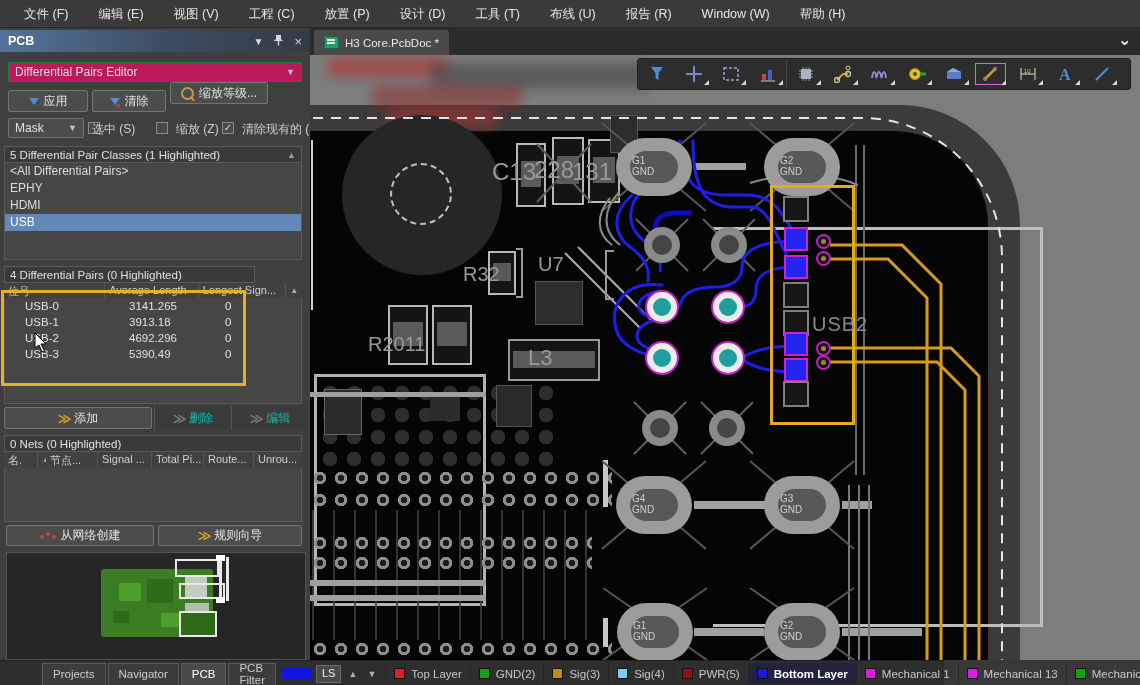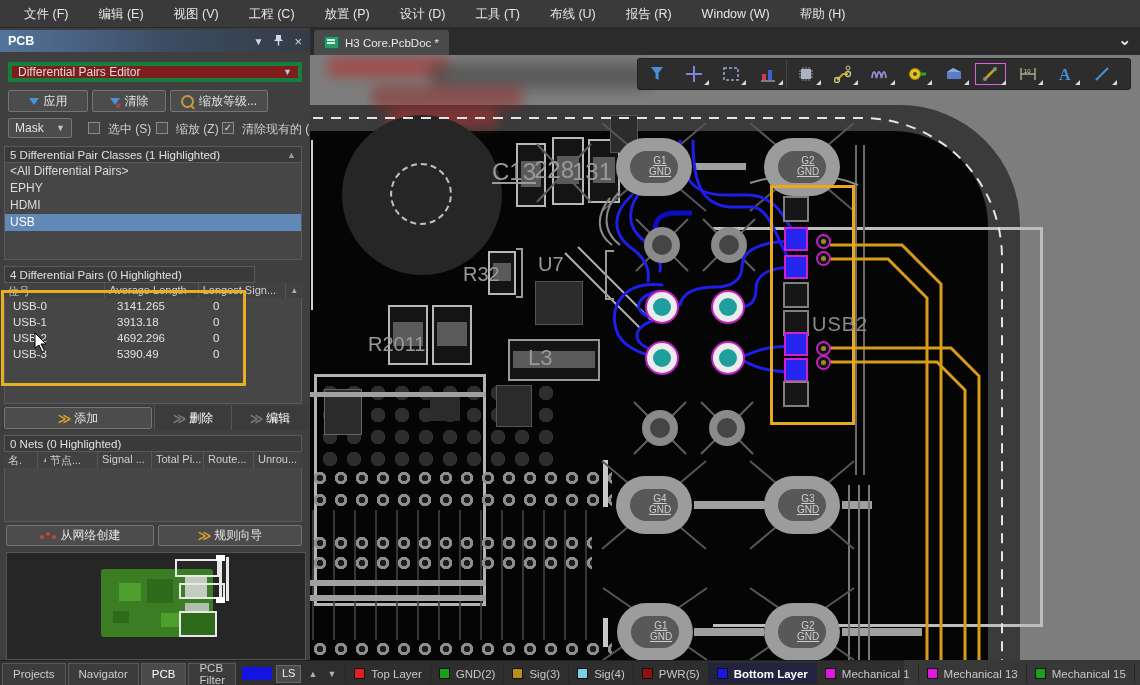--- a/index.html
+++ b/index.html
@@ -11,21 +11,21 @@
            display:flex;align-items:center;padding-left:10px;box-sizing:border-box;gap:2px;}
   .menu-item{padding:0 14px;color:#e6e6e6;font-size:12.5px;line-height:28px;cursor:default;}
   
   #panel{left:0;top:28px;width:310px;height:632px;background:#3f3f3f;border-right:1px solid #242424;}
   #panel-header{left:0;top:2px;width:310px;height:22px;
     background:linear-gradient(90deg,#53749b 0%,#3c4c61 55%,#343b46 100%);
     display:flex;align-items:center;padding:0 8px;box-sizing:border-box;}
   #panel-header b{color:#fff;font-size:12.5px;}
   .hdr-ico{margin-left:10px;color:#cfd8e6;font-size:10px;}
   #panel-header .spring{flex:1;}
-  .field{background:#7f1d1d;border:4px solid #15803d;color:#ddd;display:flex;align-items:center;
+  .field{background:#be185d;border:1px solid #15803d;color:#ddd;display:flex;align-items:center;
          padding:0 6px;box-sizing:border-box;font-size:12px;}
   .field .spring{flex:1;}
   .caret{color:#b8c4d8;font-size:9px;}
   .pbtn{background:#4c4c4c;border:1px solid #757575;border-radius:2px;color:#e4e4e4;
         display:flex;align-items:center;justify-content:center;gap:5px;font-size:12px;box-sizing:border-box;}
   .funnel{width:0;height:0;border-left:5px solid transparent;border-right:5px solid transparent;
           border-top:7px solid #4a90d9;display:inline-block;position:relative;}
   .funnel.red::after{content:"×";position:absolute;left:1px;top:-4px;color:#d04545;font-size:9px;font-weight:bold;}
   .mag{width:9px;height:9px;border:2px solid #c89a40;border-radius:50%;display:inline-block;position:relative;}
   .mag::after{content:"";position:absolute;width:5px;height:2px;background:#c89a40;transform:rotate(45deg);left:7px;top:9px;}
@@ -33,25 +33,25 @@
       box-sizing:border-box;font-size:10px;line-height:10px;color:#cfe0e0;text-align:center;}
   .cb-lab{color:#cfcfcf;font-size:12px;margin-left:5px;}
   .secthdr{background:#3a3a3a;border:1px solid #5a5a5a;color:#e0e0e0;font-size:11.5px;
            display:flex;align-items:center;padding:0 5px;box-sizing:border-box;}
   .list{background:#464646;border:1px solid #5a5a5a;border-top:none;box-sizing:border-box;}
   .lrow{height:17px;line-height:17px;padding:0 5px;color:#dcdcdc;font-size:12px;white-space:nowrap;overflow:hidden;}
   .lrow.sel{background:#6189b8;color:#fff;}
   .colhdr{display:flex;background:#414141;border-bottom:1px solid #585858;color:#cfcfcf;font-size:11px;}
   .colhdr span{padding:1px 4px;border-right:1px solid #565656;white-space:nowrap;overflow:hidden;box-sizing:border-box;}
   .trow{display:flex;color:#e2e2e2;font-size:11.5px;height:16px;line-height:16px;}
-  .trow span{padding:0 8px;white-space:nowrap;overflow:hidden;box-sizing:border-box;}
+  .trow span{padding:0 20px;white-space:nowrap;overflow:hidden;box-sizing:border-box;}
   .c1{width:104px;} .c2{width:96px;} .c3{width:90px;}
   .pairglyph{color:#dca425;font-weight:bold;font-size:13px;letter-spacing:-2px;}
   .pairglyph.dis{color:#7c7c7c;}
-  .disabled-lab{color:#ffffff;}
+  .disabled-lab{color:#14b8a6;}
   .netdots{width:16px;height:8px;display:inline-block;position:relative;}
   .netdots::before{content:"";position:absolute;width:4px;height:4px;border-radius:50%;background:#cf4040;
        left:0;top:3px;box-shadow:6px -3px 0 #cf4040,12px 0 0 #cf4040;}
   .ptab{background:#3c3c3c;border:1px solid #5a5a5a;border-bottom:none;color:#cccccc;font-size:11.5px;
         display:inline-flex;align-items:center;justify-content:center;height:22px;padding:0 10px;box-sizing:border-box;}
   .ptab.active{background:#4a4a4a;color:#fff;}
   
   #tabbar{left:310px;top:28px;width:830px;height:27px;background:#2b2b2b;border-bottom:1px solid #1e1e1e;}
   #doctab{left:4px;top:2px;height:25px;background:#4a4a4a;border-radius:3px 3px 0 0;display:flex;
           align-items:center;gap:6px;padding:0 10px;color:#e8e8e8;font-size:11.5px;}
@@ -64,21 +64,21 @@
   #mechrect{left:403px;top:172px;width:330px;height:400px;border:3px solid #bdbdbd;border-left:none;box-sizing:border-box;}
   .smudge{filter:blur(6px);border-radius:6px;}
   #bigcircle{left:32px;top:60px;width:160px;height:160px;border-radius:50%;background:#262626;}
   #dashcircle{left:80px;top:108px;width:58px;height:58px;border-radius:50%;border:2px dashed #c0c0c0;}
   .cap{position:absolute;background:#141414;border:2px solid #b8b8b8;box-sizing:border-box;}
   .cap i{position:absolute;left:3px;right:3px;top:26%;height:44%;background:#5a5a5a;display:block;}
   .crect{position:absolute;background:#2c2c2c;border:1px solid #555;}
   .silk{position:absolute;color:#9a9a9a;white-space:nowrap;}
   .gpad{position:absolute;width:76px;height:58px;border-radius:29px;background:#9c9c9c;}
   .gpad i{position:absolute;left:14px;top:13px;width:48px;height:32px;border-radius:16px;background:#585858;display:block;}
-  .gpad .t{position:absolute;left:6px;width:100%;top:17px;text-align:center;font-size:10px;line-height:11px;color:#cfcfcf;text-decoration:underline;}
+  .gpad .t{position:absolute;left:16px;width:100%;top:17px;text-align:left;font-size:10px;line-height:11px;color:#cfcfcf;}
   .xpad{position:absolute;width:36px;height:36px;border-radius:50%;background:#8a8a8a;}
   .xpad i{position:absolute;left:8px;top:8px;width:20px;height:20px;border-radius:50%;background:#454545;display:block;}
   .tpad{position:absolute;width:34px;height:34px;border-radius:50%;background:#ececec;border:2px solid #c020c0;box-sizing:border-box;}
   .tpad i{position:absolute;left:6px;top:6px;width:18px;height:18px;border-radius:50%;background:#1f9e9e;display:block;}
   .bpad{position:absolute;width:24px;height:24px;background:#2525f0;border:2px solid #d020d0;box-sizing:border-box;}
   .dpad{position:absolute;width:26px;height:26px;background:#161616;border:2px solid #808080;box-sizing:border-box;}
   .spad{position:absolute;width:15px;height:15px;border-radius:50%;background:#141414;border:2px solid #c322c3;box-sizing:border-box;}
   .spad i{position:absolute;left:3px;top:3px;width:5px;height:5px;border-radius:50%;background:#a08830;display:block;}
   .viarow{position:absolute;height:16px;background-image:radial-gradient(circle at 8px 8px,#1c1c1c 0 3px,#8e8e8e 3.5px 6px,rgba(0,0,0,0) 6.5px);background-size:21px 16px;background-repeat:repeat-x;}
   .vtex{position:absolute;background-image:repeating-linear-gradient(90deg,#3e3e3e 0 2px,rgba(0,0,0,0) 2px 21px);}
@@ -89,21 +89,21 @@
   
   #fl-toolbar{left:327px;top:3px;width:492px;height:30px;background:#2d2d2d;border:1px solid #1f1f1f;
               border-radius:3px;display:flex;align-items:center;}
   .slot{width:37px;height:28px;display:flex;align-items:center;justify-content:center;position:relative;}
   .slot.dd::after{content:"";position:absolute;right:3px;bottom:3px;width:0;height:0;
                   border-left:5px solid transparent;border-bottom:5px solid #d8d8d8;}
   .slot.pink{outline:1px solid #e060e0;outline-offset:-4px;}
   .slot.div{border-left:1px solid #444;}
   
   #statusbar{left:0;top:660px;width:904px;height:25px;background:#2e2e2e;border-top:1px solid #1f1f1f;
-             display:flex;align-items:center;}
+             display:flex;align-items:center;padding-left:40px;}
   #paneltabs{width:310px;height:25px;display:flex;align-items:center;gap:2px;padding-left:2px;box-sizing:border-box;background:#333;}
   .ltab{display:flex;align-items:center;gap:6px;padding:0 8px;height:21px;color:#c8c8c8;font-size:11.5px;
         border-left:1px solid #262626;white-space:nowrap;}
   .ltab .sw{width:11px;height:11px;border:1px solid #111;box-sizing:border-box;}
   .ltab.active{background:#23233f;color:#fff;font-weight:bold;}
   #ls-box{display:flex;align-items:center;gap:4px;margin:0 6px;}
   #ls-swatch{width:30px;height:13px;background:#1414e0;}
   #ls-btn{background:#4a4a4a;border:1px solid #6a6a6a;color:#eee;font-size:11px;padding:0 5px;height:16px;line-height:15px;}
   .arr{color:#b0b0b0;font-size:9px;margin:0 3px;}
   #watermark{left:950px;top:650px;color:rgba(178,178,178,0.92);font-size:17px;letter-spacing:1px;z-index:60;}
@@ -149,31 +149,31 @@
     </div>
 
     <div class="abs pbtn" style="left:8px;top:62px;width:80px;height:22px;">
       <span class="funnel"></span>
       <span>应用</span>
     </div>
     <div class="abs pbtn" style="left:92px;top:62px;width:74px;height:22px;">
       <span class="funnel red"></span>
       <span>清除</span>
     </div>
-    <div class="abs pbtn" style="left:170px;top:62px;width:98px;height:22px;">
+    <div class="abs pbtn" style="left:170px;top:54px;width:98px;height:22px;">
       <span class="mag"></span>
       <span>缩放等级...</span>
     </div>
 
-    <div class="abs pbtn" style="left:8px;top:90px;width:64px;height:20px;justify-content:space-between;padding:0 6px;">
+    <div class="abs pbtn" style="left:8px;top:90px;width:76px;height:20px;justify-content:space-between;padding:0 6px;">
       <span>Mask</span>
         <span class="caret">▼</span>
     </div>
     <span class="abs cb" style="left:88px;top:94px;"></span>
-    <span class="abs cb-lab" style="left:103px;top:93px;">选中 (S)</span>
+    <span class="abs cb-lab" style="left:87px;top:93px;">选中 (S)</span>
     <span class="abs cb" style="left:156px;top:94px;"></span>
     <span class="abs cb-lab" style="left:171px;top:93px;">缩放 (Z)</span>
     <span class="abs cb" style="left:222px;top:94px;">✓</span>
     <span class="abs cb-lab" style="left:237px;top:93px;">清除现有的 (</span>
 
     <div class="abs secthdr" style="left:4px;top:118px;width:298px;height:17px;">
       <span>5 Differential Pair Classes (1 Highlighted)</span>
         <span style="flex:1"></span>
         <span style="color:#9a9a9a;font-size:9px;">▲</span>
     </div>
@@ -495,21 +495,21 @@
       </div>
     <div class="spad" style="left:506px;top:286px;">
         <i></i>
       </div>
     <div class="spad" style="left:506px;top:300px;">
         <i></i>
       </div>
 
     <div class="abs" id="hlrect"></div>
 
-    <div class="silk" style="left:182px;top:103px;font-size:24px;text-decoration:underline;">C13</div>
+    <div class="silk" style="left:182px;top:103px;font-size:24px;">C13</div>
     <div class="silk" style="left:224px;top:101px;font-size:24px;">228</div>
     <div class="silk" style="left:262px;top:103px;font-size:24px;">131</div>
     <div class="silk" style="left:153px;top:208px;font-size:20px;">R32</div>
     <div class="silk" style="left:228px;top:198px;font-size:20px;">U7</div>
     <div class="silk" style="left:58px;top:278px;font-size:20px;">R2011</div>
     <div class="silk" style="left:218px;top:290px;font-size:22px;">L3</div>
     <div class="silk" style="left:502px;top:258px;font-size:20px;letter-spacing:1px;color:#8a8a8a;">USB2</div>
 
     <div class="abs" id="fl-toolbar">
       <div class="slot">

